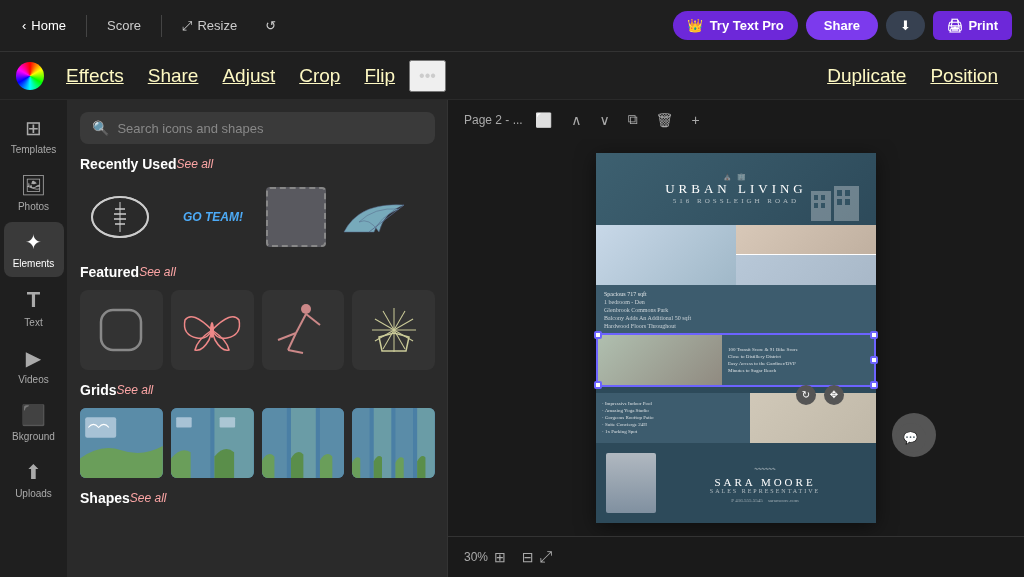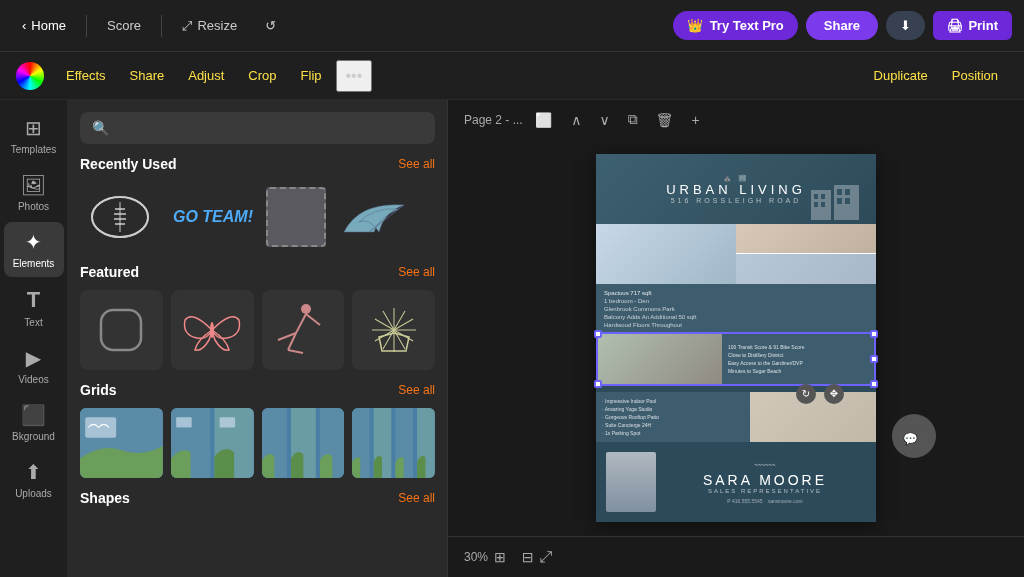--- a/index.html
+++ b/index.html
@@ -38,22 +38,22 @@
     .second-toolbar {
       display: flex; align-items: center; background: #1f1f1f; height: 48px;
       padding: 0 16px; gap: 4px; flex-shrink: 0; border-bottom: 1px solid #2a2a2a;
     }
     .color-circle {
       width: 28px; height: 28px; border-radius: 50%;
       background: conic-gradient(red, yellow, lime, cyan, blue, magenta, red);
       cursor: pointer; margin-right: 8px;
     }
     .toolbar-item {
-      color: #fde047; font-size: 13px; padding: 5px 10px; border-radius: 5px;
-      cursor: pointer; border: none; background: transparent; white-space: nowrap;
+      color: #fef9c3; font-size: 19px; padding: 5px 10px; border-radius: 5px;
+      cursor: pointer; border: none; background: transparent; white-space: nowrap; text-decoration: underline;
     }
     .toolbar-dots { color: #ccc; font-size: 16px; padding: 5px 8px; cursor: pointer; }
     .toolbar-spacer { flex: 1; }
 
     
     .main-area { display: flex; flex: 1; overflow: hidden; }
 
     
     .left-sidebar {
       width: 68px; background: #1f1f1f; display: flex; flex-direction: column;
@@ -81,32 +81,32 @@
     }
     .search-icon { color: #888; font-size: 14px; }
     .search-input {
       background: transparent; border: none; color: white; font-size: 13px;
       outline: none; flex: 1;
     }
     .search-input::placeholder { color: #888; }
 
     .panel-section { padding: 0 12px 12px; }
     .section-header {
-      display: flex; justify-content: space-between; align-items: center; margin-bottom: 10px;
+      display: flex; justify-content: flex-start; align-items: center; margin-bottom: 10px;
     }
     .section-title { color: white; font-size: 14px; font-weight: 600; }
-    .see-all { color: #f97316; font-size: 12px; cursor: pointer; }
+    .see-all { color: #fca5a5; font-size: 12px; cursor: pointer; font-style: italic; }
 
     .recently-used-grid { display: flex; gap: 8px; align-items: center; }
     .recently-item { border-radius: 6px; overflow: hidden; cursor: pointer; }
 
     
     .football-item { width: 80px; height: 70px; }
     .goteam-item { background: transparent; width: 90px; height: 70px; display: flex; align-items: center; justify-content: center; }
-    .goteam-text { color: #4dabf7; font-size: 16px; font-weight: 900; font-style: italic; }
+    .goteam-text { color: #4dabf7; font-size: 12px; font-weight: 900; font-style: italic; }
     .square-item { width: 60px; height: 60px; background: rgba(200,200,220,0.3); border: 2px dashed #888; border-radius: 4px; }
     .feather-item { width: 80px; height: 50px; display: flex; align-items: center; justify-content: center; }
 
     
     .featured-grid { display: flex; gap: 8px; }
     .featured-item {
       flex: 1; border-radius: 8px; background: #333; display: flex; align-items: center;
       justify-content: center; height: 80px; cursor: pointer;
     }
 
@@ -124,20 +124,21 @@
       display: flex; align-items: center; padding: 8px 16px; gap: 8px; flex-shrink: 0;
     }
     .page-label { color: #aaa; font-size: 12px; }
     .page-ctrl-btn { color: #aaa; background: transparent; border: none; cursor: pointer; font-size: 14px; padding: 3px 5px; border-radius: 4px; }
 
     .canvas-scroll { flex: 1; display: flex; align-items: center; justify-content: center; padding: 20px; overflow: auto; }
 
     .canvas-page {
       background: #2d4a5a; border-radius: 4px; width: 280px; position: relative;
       box-shadow: 0 4px 20px rgba(0,0,0,0.5);
+      font-family: Liberation Serif, serif;
     }
 
     
     .card-header {
       background: linear-gradient(135deg, #3d6070 0%, #2d4a5a 100%);
       padding: 20px; text-align: center; position: relative;
     }
     .card-title { color: white; font-size: 13px; font-weight: 300; letter-spacing: 4px; text-transform: uppercase; }
     .card-subtitle { color: rgba(255,255,255,0.6); font-size: 7px; letter-spacing: 3px; text-transform: uppercase; }
 
@@ -156,21 +157,21 @@
     .card-amenities-left { width: 45%; background: #9aab98; }
     .card-amenities-right { flex: 1; background: #3d5c6e; padding: 4px 6px; font-size: 5px; color: rgba(255,255,255,0.8); display: flex; flex-direction: column; gap: 2px; justify-content: center; }
 
     .card-pool-row { display: flex; height: 50px; }
     .card-pool-left { flex: 1; background: #3d5c6e; padding: 4px 6px; font-size: 5px; color: rgba(255,255,255,0.8); display: flex; flex-direction: column; gap: 2px; justify-content: center; }
     .card-pool-right { width: 45%; background: #c8c0b0; }
 
     .card-agent { background: #2d4a5a; padding: 10px; display: flex; align-items: center; gap: 8px; }
     .card-agent-photo { width: 50px; height: 60px; background: #8a9ab0; border-radius: 2px; }
     .card-agent-info { flex: 1; text-align: center; }
-    .card-agent-name { color: white; font-size: 14px; font-weight: 300; letter-spacing: 3px; text-transform: uppercase; }
+    .card-agent-name { color: white; font-size: 11px; font-weight: 300; letter-spacing: 3px; text-transform: uppercase; }
     .card-agent-title { color: rgba(255,255,255,0.6); font-size: 6px; letter-spacing: 2px; }
     .card-agent-contact { color: rgba(255,255,255,0.5); font-size: 5px; margin-top: 4px; }
 
     
     .number-badge {
       position: absolute; width: 44px; height: 44px; background: #555; border-radius: 50%;
       display: flex; align-items: center; justify-content: center; color: white;
       font-size: 18px; font-weight: bold; cursor: pointer; right: -60px; top: 260px;
     }
 
@@ -273,20 +274,21 @@
     <div class="sidebar-item">
       <span class="sidebar-icon">⬆</span>
       <span class="sidebar-item-label">Uploads</span>
     </div>
   </div>
 
   <div class="panel">
     <div class="panel-search">
       <div class="search-box">
         <span class="search-icon">🔍</span>
+        <input class="search-input" type="text" placeholder="Search icons and shapes" style="">
       </div>
     </div>
 
     <div class="panel-section">
       <div class="section-header">
         <span class="section-title">Recently Used</span>
         <span class="see-all">See all</span>
       </div>
       <div class="recently-used-grid">
 

